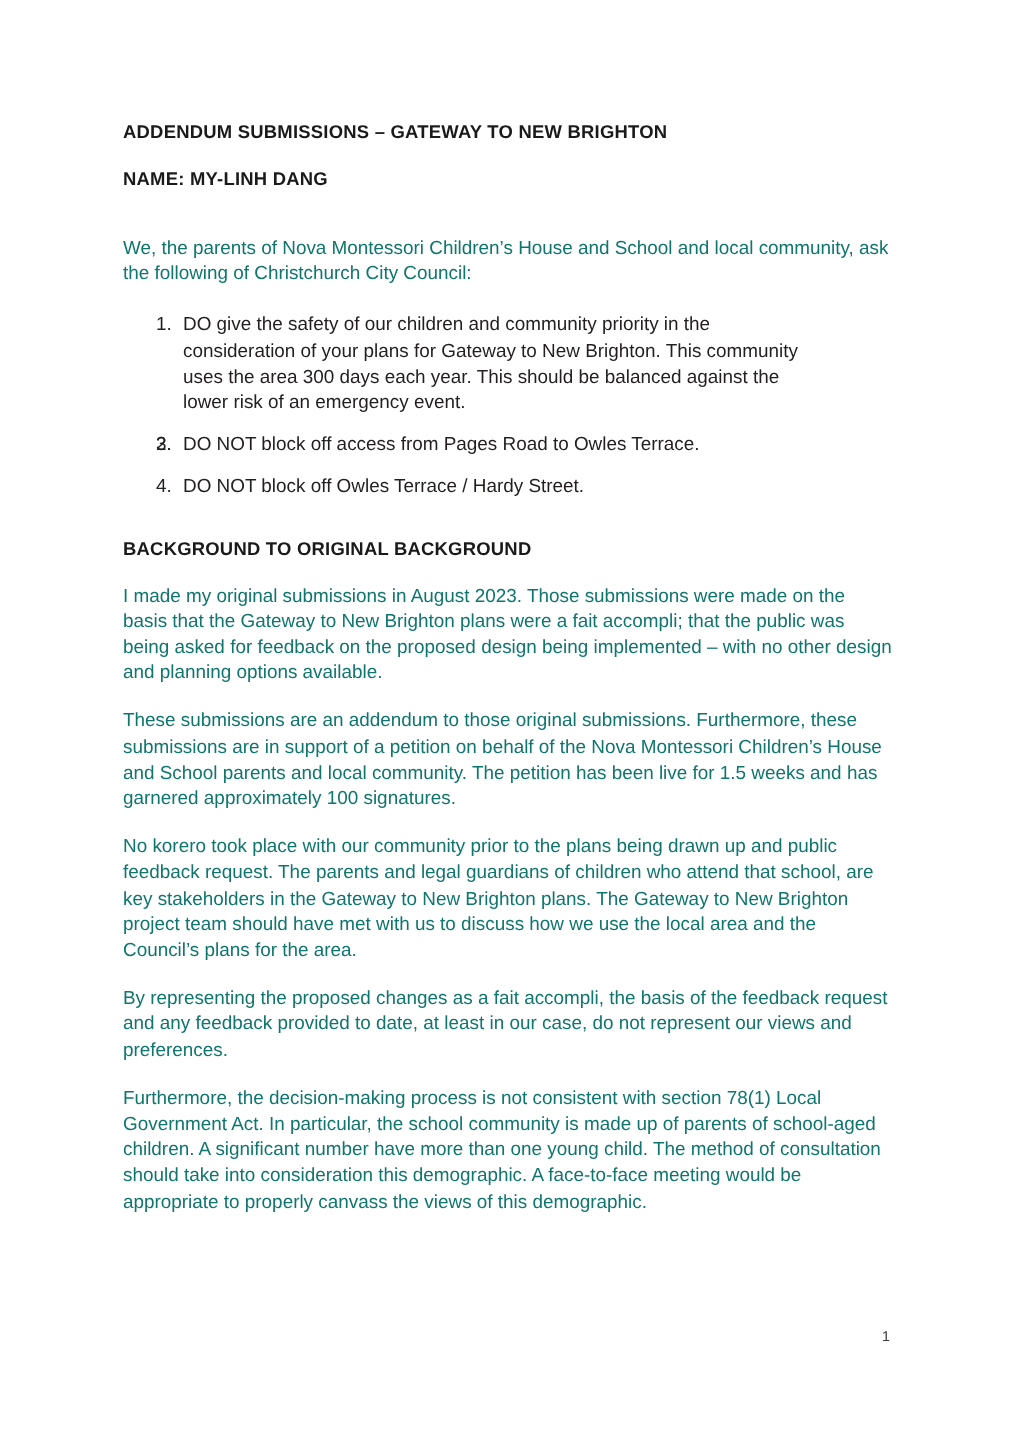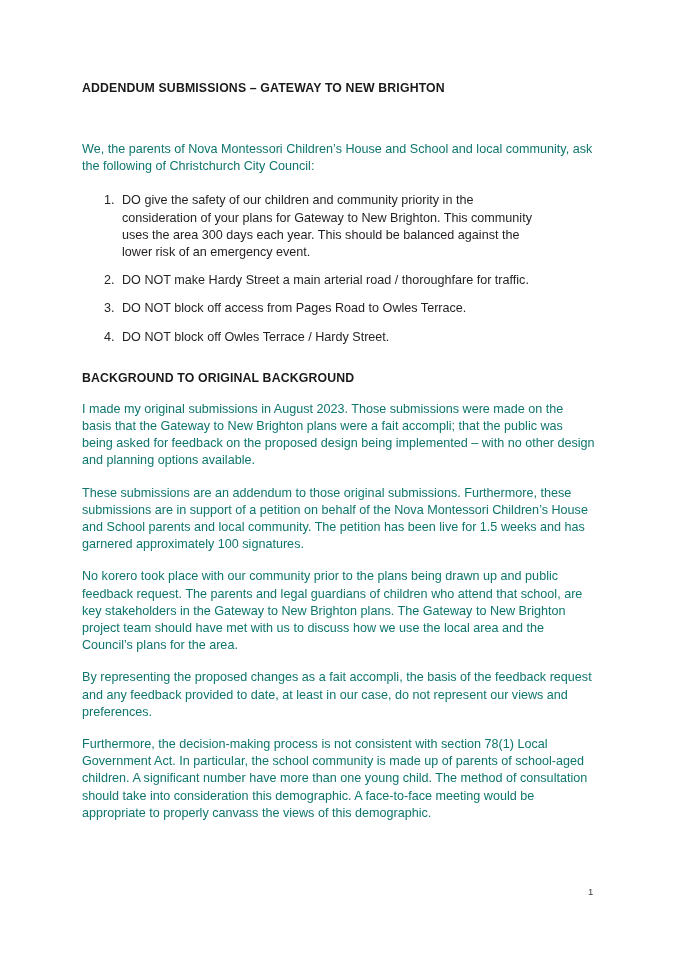--- a/index.html
+++ b/index.html
@@ -82,36 +82,36 @@
 </head>
 <body>
 
 <div class="page">
 
   <div class="content">
 
     <div class="heading">ADDENDUM SUBMISSIONS – GATEWAY TO NEW BRIGHTON</div>
     <div class="gap-after-heading"></div>
 
+    <div class="heading">NAME: MY-LINH DANG</div>
     <div class="gap-after-heading"></div>
 
     <div class="gap-after-heading"></div>
 
     <p class="body">We, the parents of Nova Montessori Children’s House and School and local community, ask the following of Christchurch City Council:</p>
 
     <div class="gap-list-top"></div>
 
     <ol class="demands">
       <li>
         <span class="marker">1.</span>
         <span>DO give the safety of our children and community priority in the consideration of your plans for Gateway to New Brighton. This community uses the area 300 days each year. This should be balanced against the lower risk of an emergency event.</span>
       </li>
       <li>
         <span class="marker">2.</span>
-        <span>DO NOT make Hardy Street a main arterial road / thoroughfare for traffic.</span>
       </li>
       <li>
         <span class="marker">3.</span>
         <span>DO NOT block off access from Pages Road to Owles Terrace.</span>
       </li>
       <li>
         <span class="marker">4.</span>
         <span>DO NOT block off Owles Terrace / Hardy Street.</span>
       </li>
     </ol>

